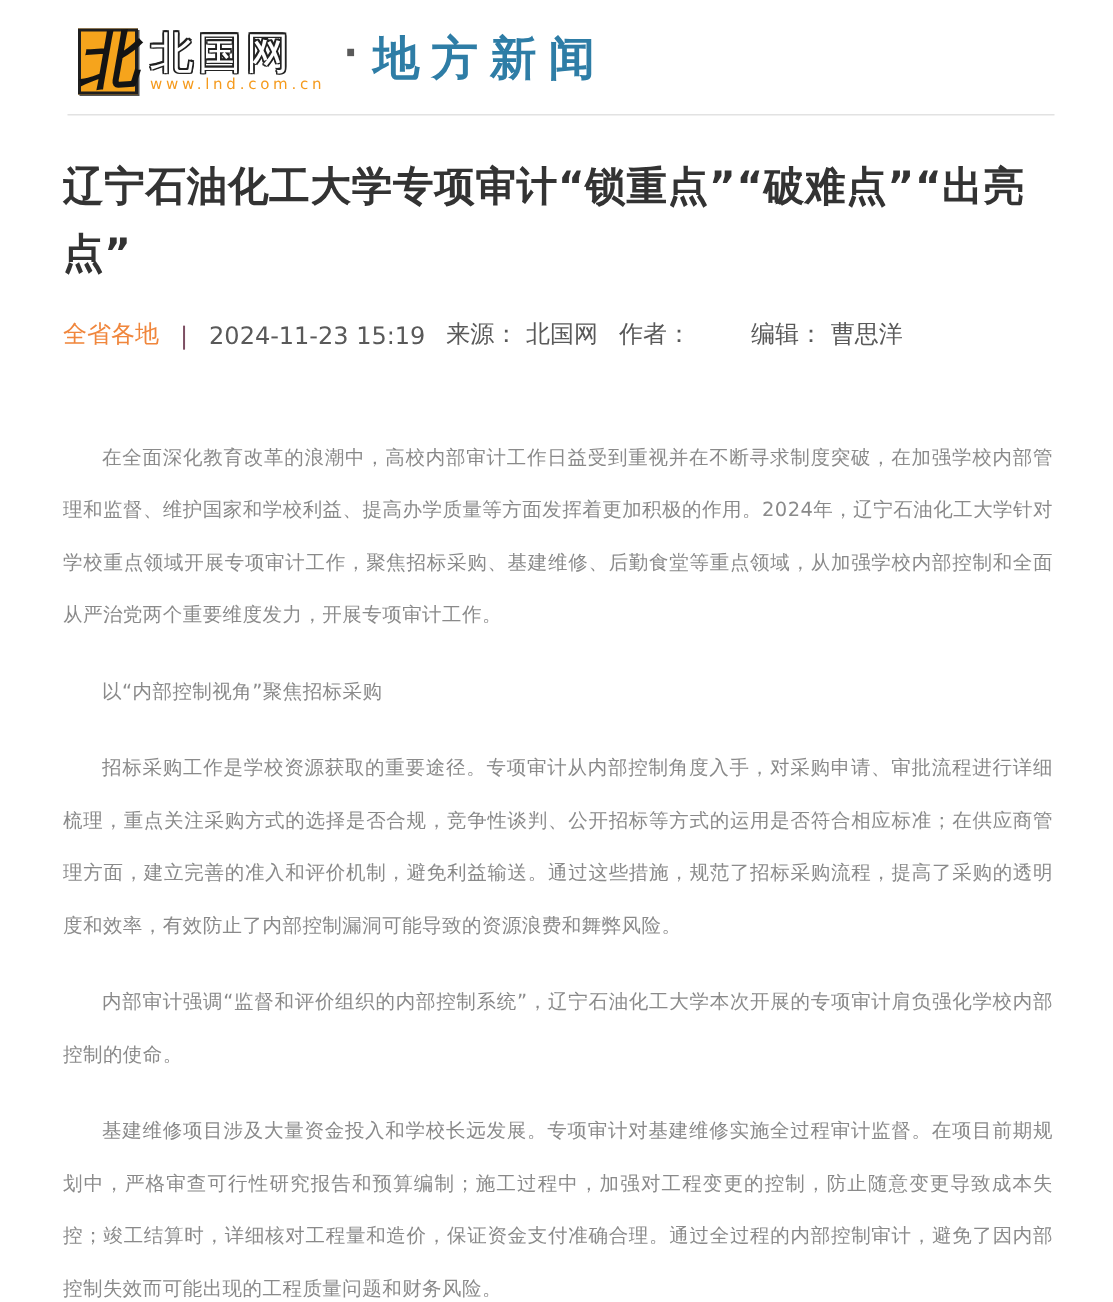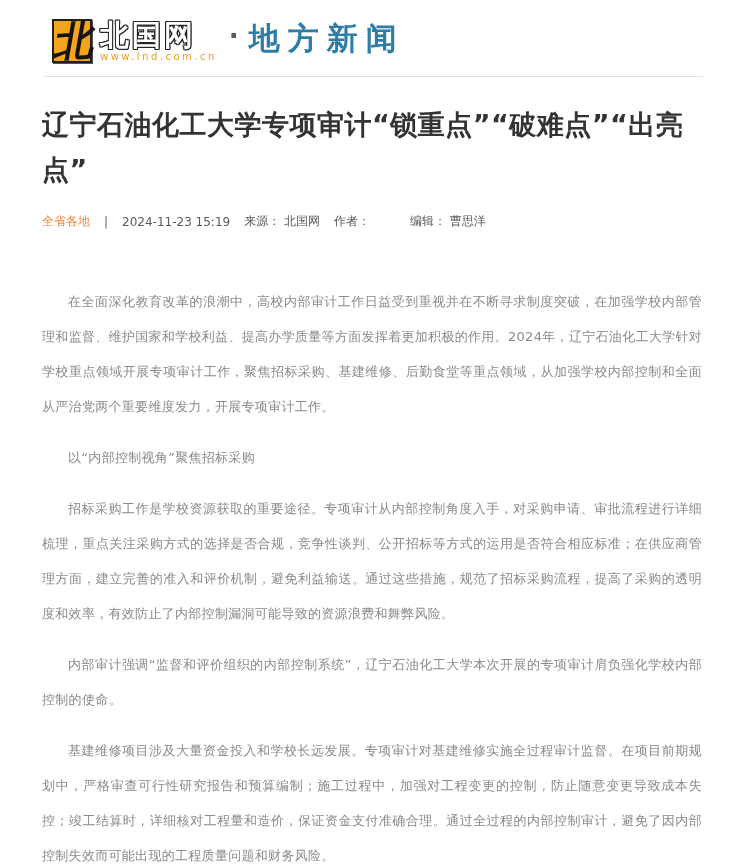--- a/index.html
+++ b/index.html
@@ -33,21 +33,21 @@
     line-height: 40px;
     color: #141414;
     transform: rotate(-4deg);
   }
   .logo-textblock {
     display: flex; flex-direction: column;
     margin-left: 8px;
   }
   .logo-wordmark {
     font-size: 29px;
-    font-weight: bold;
+    font-weight: normal;
     letter-spacing: 3px;
     color: #ffffff;
     text-shadow: -1px -1px 0 #222, 1px -1px 0 #222, -1px 1px 0 #222,
                   1px 1px 0 #222, 0 1px 0 #222, 1px 0 0 #222,
                   0 -1px 0 #222, -1px 0 0 #222;
     line-height: 30px;
   }
   .logo-url {
     font-size: 10px;
     color: #f59a1c;
@@ -78,21 +78,21 @@
   .article-title {
     font-size: 27px;
     font-weight: bold;
     color: #333333;
     line-height: 45px;
     margin: 25px 0 11px 0;
     letter-spacing: 0.5px;
   }
   .meta-row {
     margin-top: 21px;
-    font-size: 12px;
+    font-size: 16px;
     color: #595959;
     display: flex;
     align-items: center;
   }
   .meta-category {
     color: #f0863c;
     cursor: pointer;
   }
   .meta-sep {
     color: #7d4f63;

